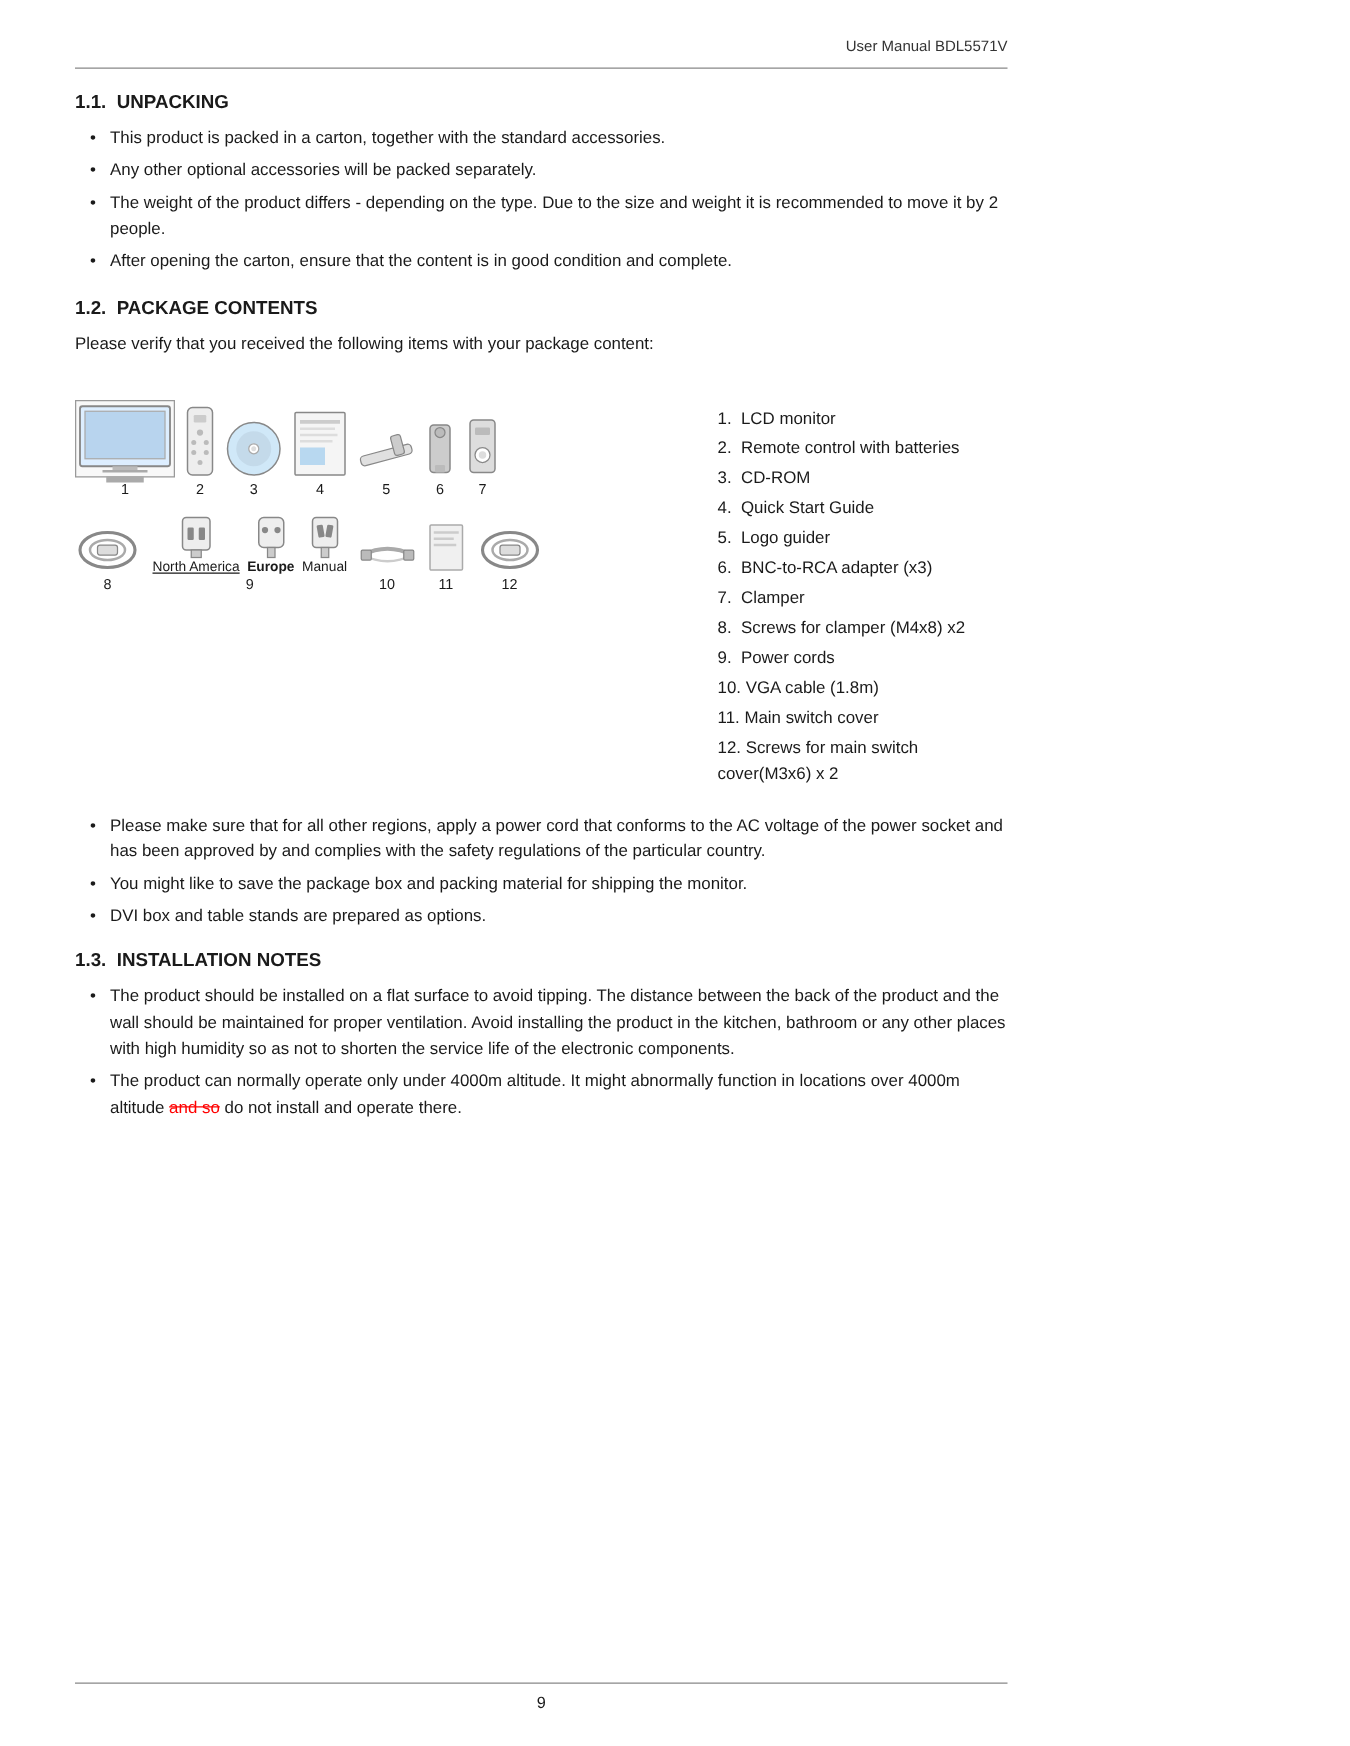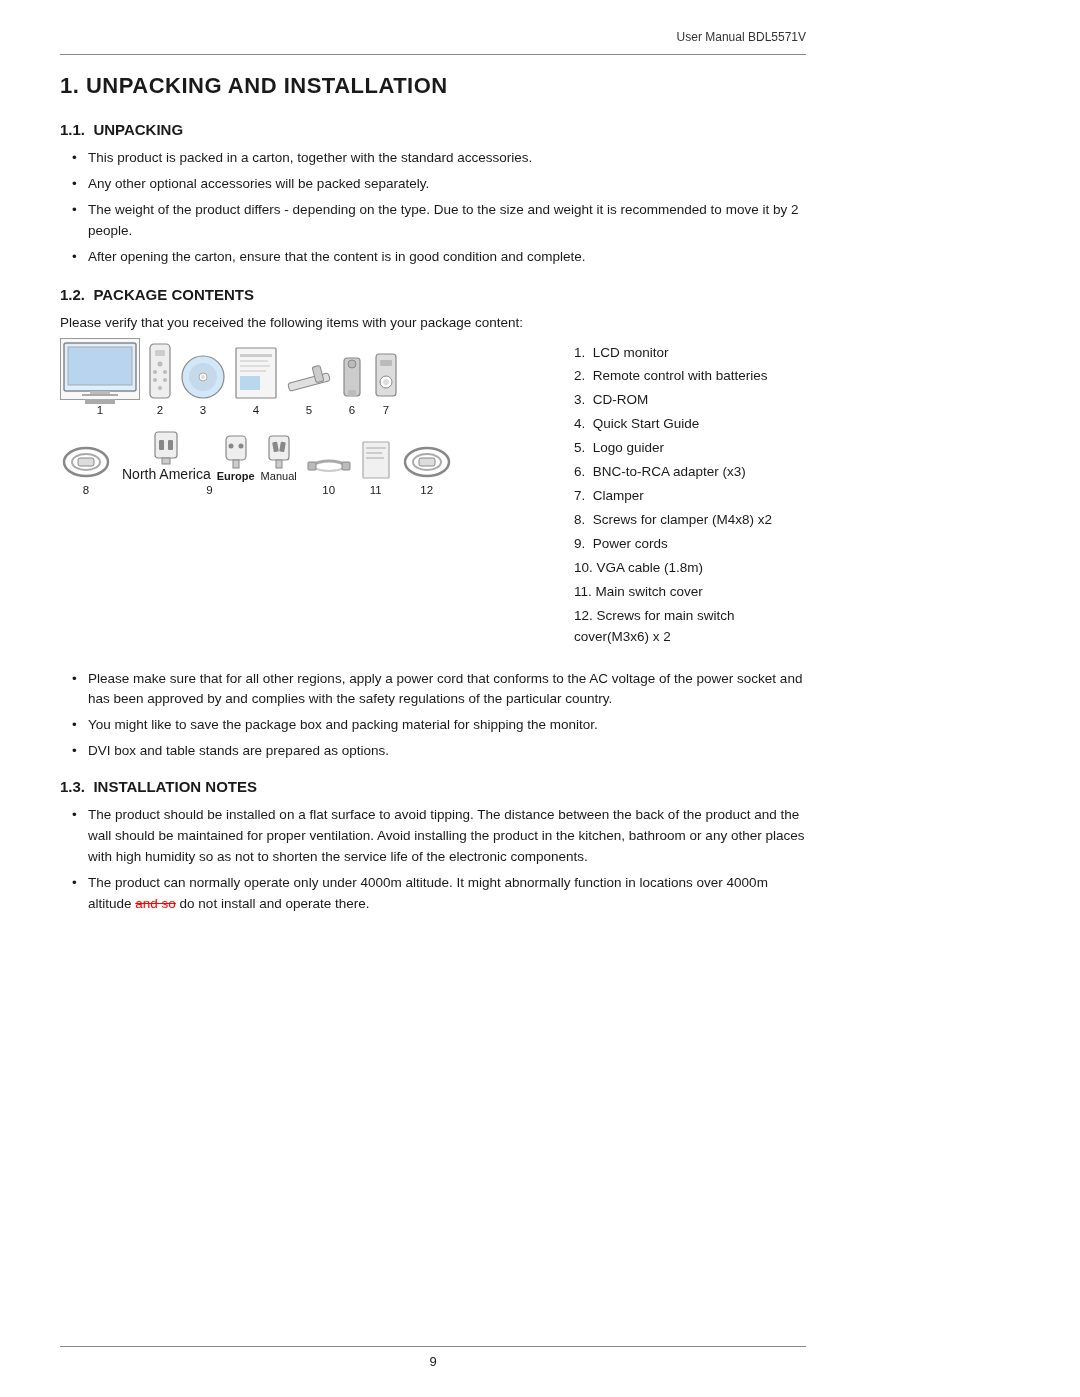--- a/index.html
+++ b/index.html
@@ -54,21 +54,21 @@
       margin-bottom: 5px;
       line-height: 1.55;
     }
     .bullet-list li::before {
       content: "•";
       position: absolute;
       left: 2px;
       top: 0;
     }
     .package-intro {
-      margin-bottom: 4px;
+      margin-bottom: 34px;
       line-height: 1.55;
     }
     .package-contents-area {
       display: flex;
       flex-direction: row;
       gap: 30px;
       margin-bottom: 18px;
       align-items: flex-start;
     }
     .package-images-col {
@@ -161,23 +161,20 @@
 </head>
 <body>
 
 <div class="page">
 
   <div class="header-line">
     <span>User Manual BDL5571V</span>
   </div>
   <hr class="top-rule">
 
-  <div class="chapter-title">
-    <span>1.</span>&nbsp;<span>UNPACKING AND INSTALLATION</span>
-  </div>
 
   <div class="section-title">
     <span>1.1.</span>&nbsp;&nbsp;<span>UNPACKING</span>
   </div>
   <ul class="bullet-list">
     <li>This product is packed in a carton, together with the standard accessories.</li>
     <li>Any other optional accessories will be packed separately.</li>
     <li>The weight of the product differs - depending on the type. Due to the size and weight it is recommended to move it by 2 people.</li>
     <li>After opening the carton, ensure that the content is in good condition and complete.</li>
   </ul>
@@ -283,21 +280,21 @@
         <div class="img-item">
           <div style="display:flex; flex-direction: row; gap:6px; align-items:flex-end;">
 
             <div style="display:flex; flex-direction:column; align-items:center;">
               <svg width="38" height="36" viewBox="0 0 38 36">
                 <rect x="8" y="2" width="22" height="26" rx="3" fill="#eee" stroke="#888" stroke-width="1.2"></rect>
                 <rect x="15" y="28" width="8" height="6" fill="#ccc" stroke="#888" stroke-width="1"></rect>
                 <rect x="12" y="10" width="5" height="10" rx="1" fill="#888"></rect>
                 <rect x="21" y="10" width="5" height="10" rx="1" fill="#888"></rect>
               </svg>
-              <span style="font-size:14px;">North America</span>
+              <span style="font-size:11px;text-decoration:underline;">North America</span>
             </div>
 
             <div style="display:flex; flex-direction:column; align-items:center;font-weight:bold;">
               <svg width="32" height="36" viewBox="0 0 32 36">
                 <rect x="6" y="2" width="20" height="24" rx="4" fill="#eee" stroke="#888" stroke-width="1.2"></rect>
                 <rect x="13" y="26" width="6" height="8" fill="#ccc" stroke="#888" stroke-width="1"></rect>
                 <circle cx="11" cy="12" r="2.5" fill="#888"></circle>
                 <circle cx="21" cy="12" r="2.5" fill="#888"></circle>
               </svg>
               <span style="font-size:11px;">Europe</span>

